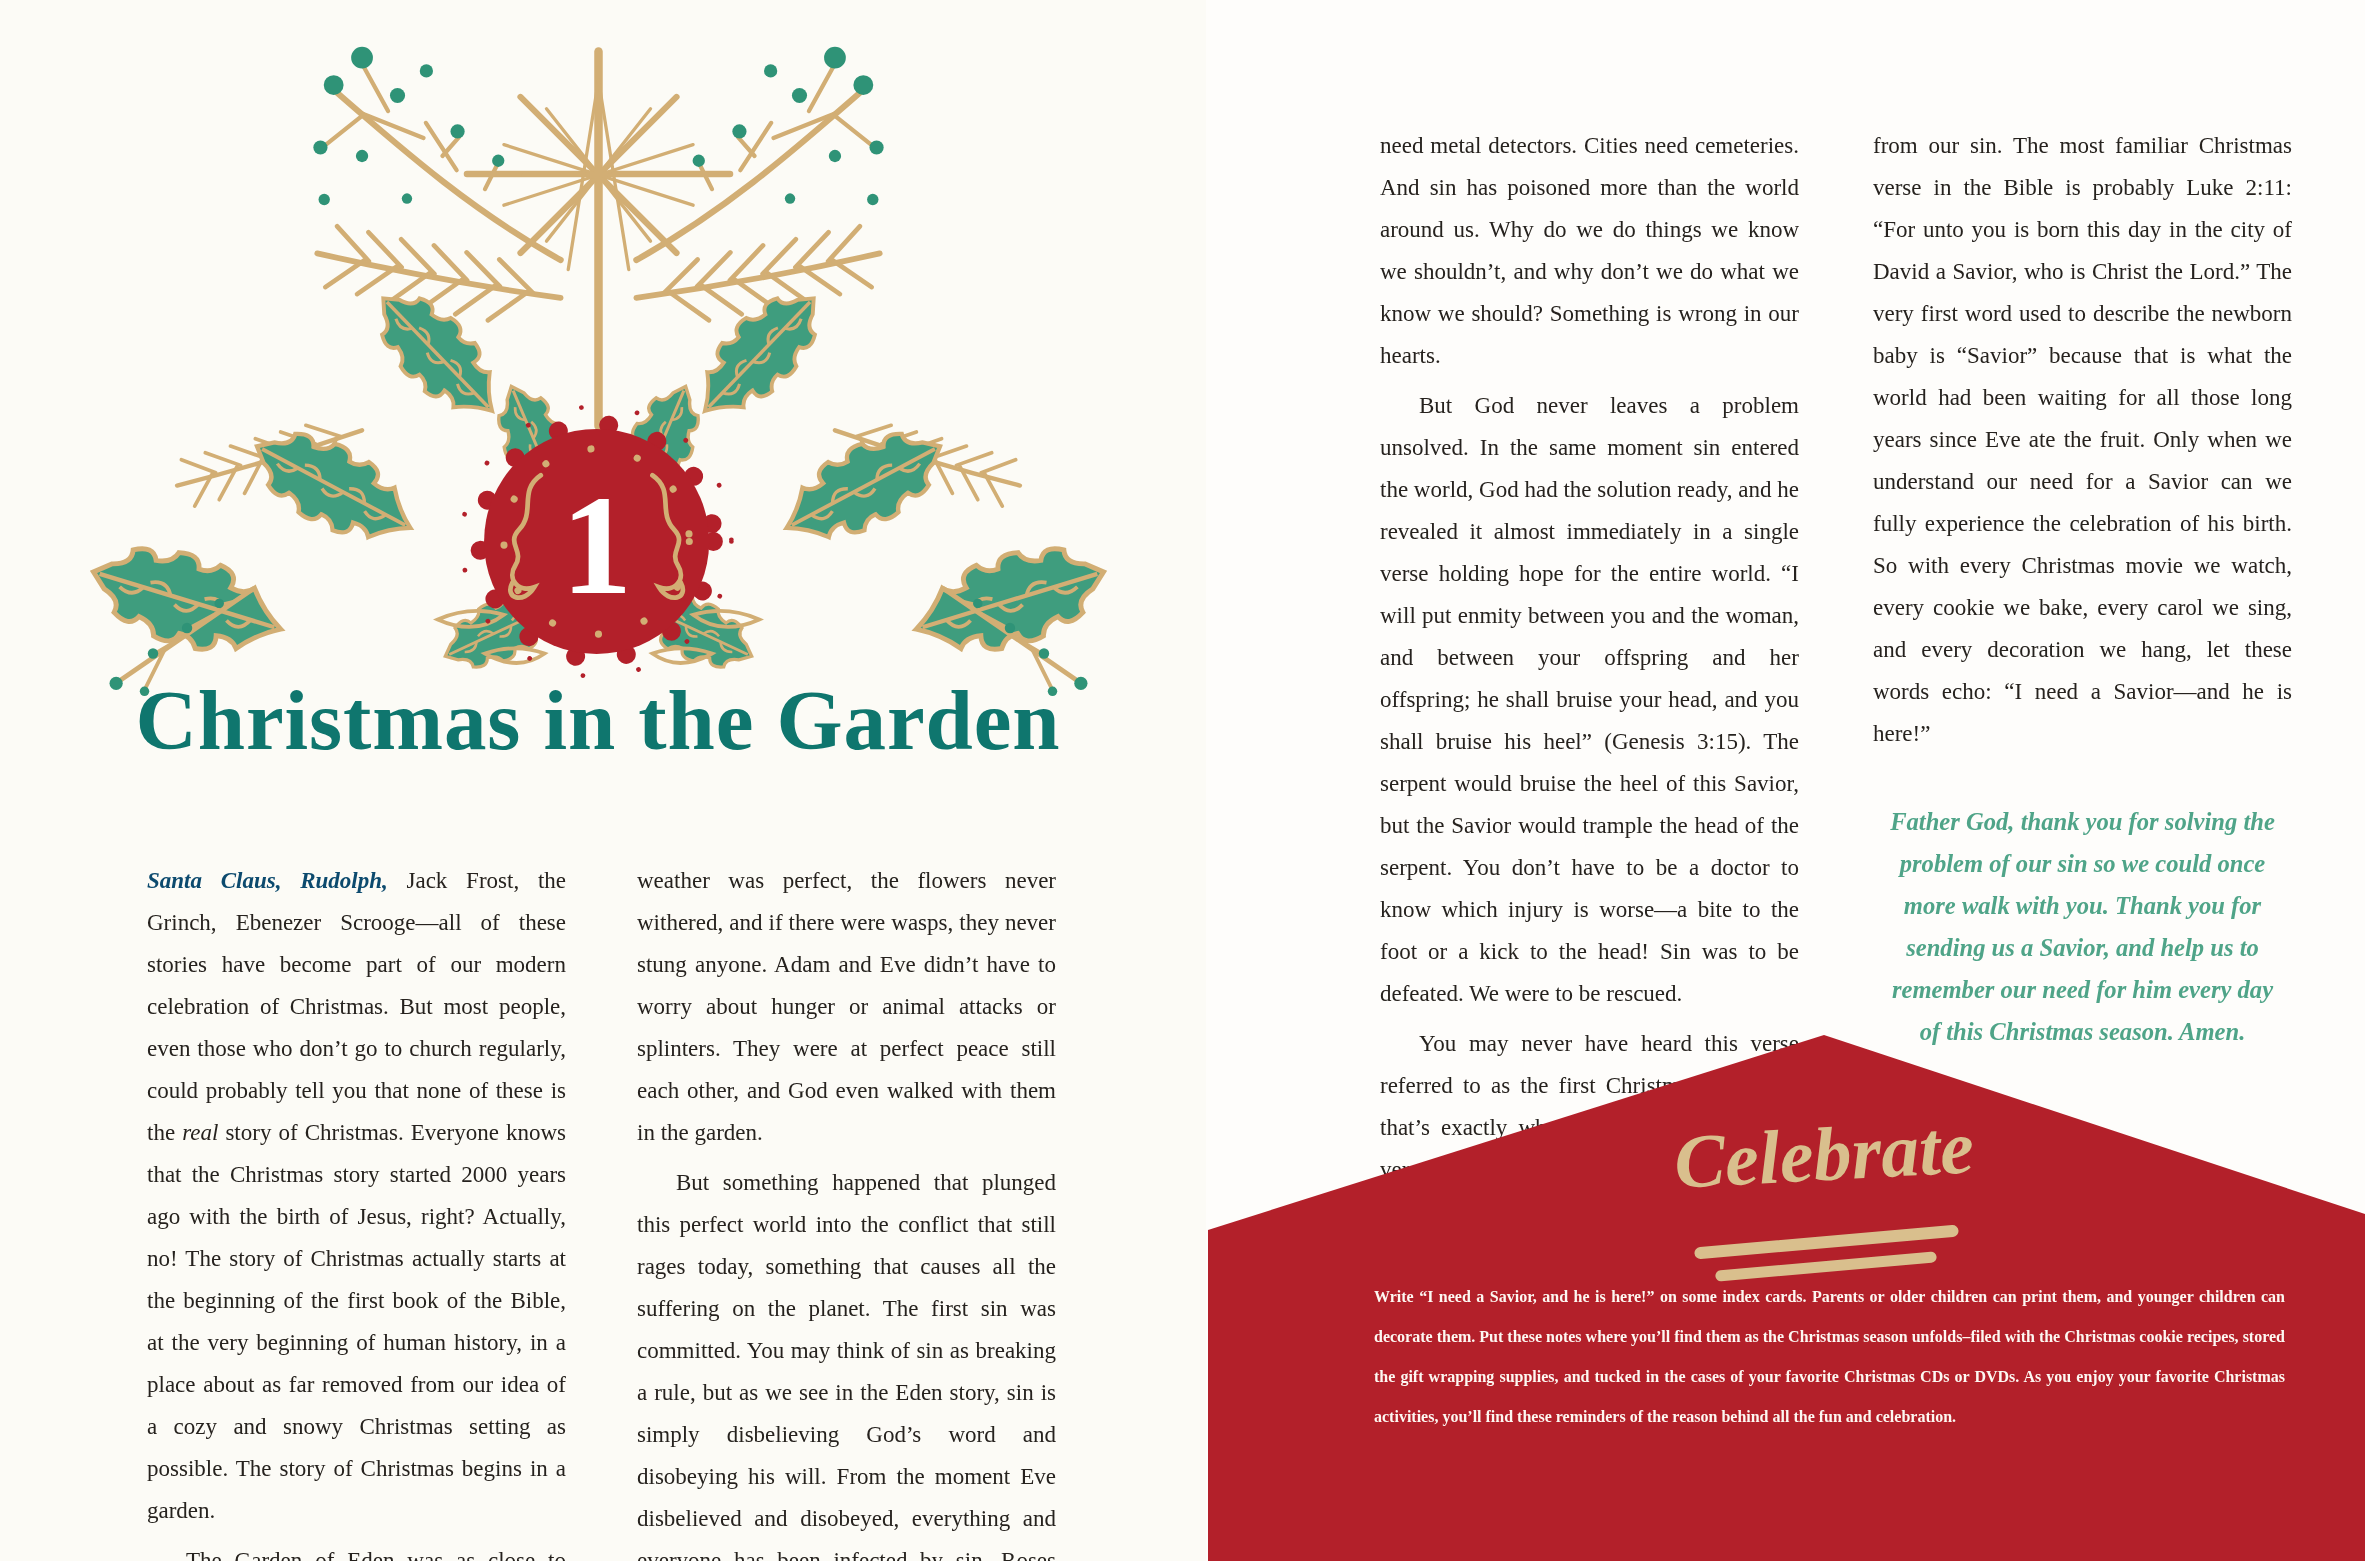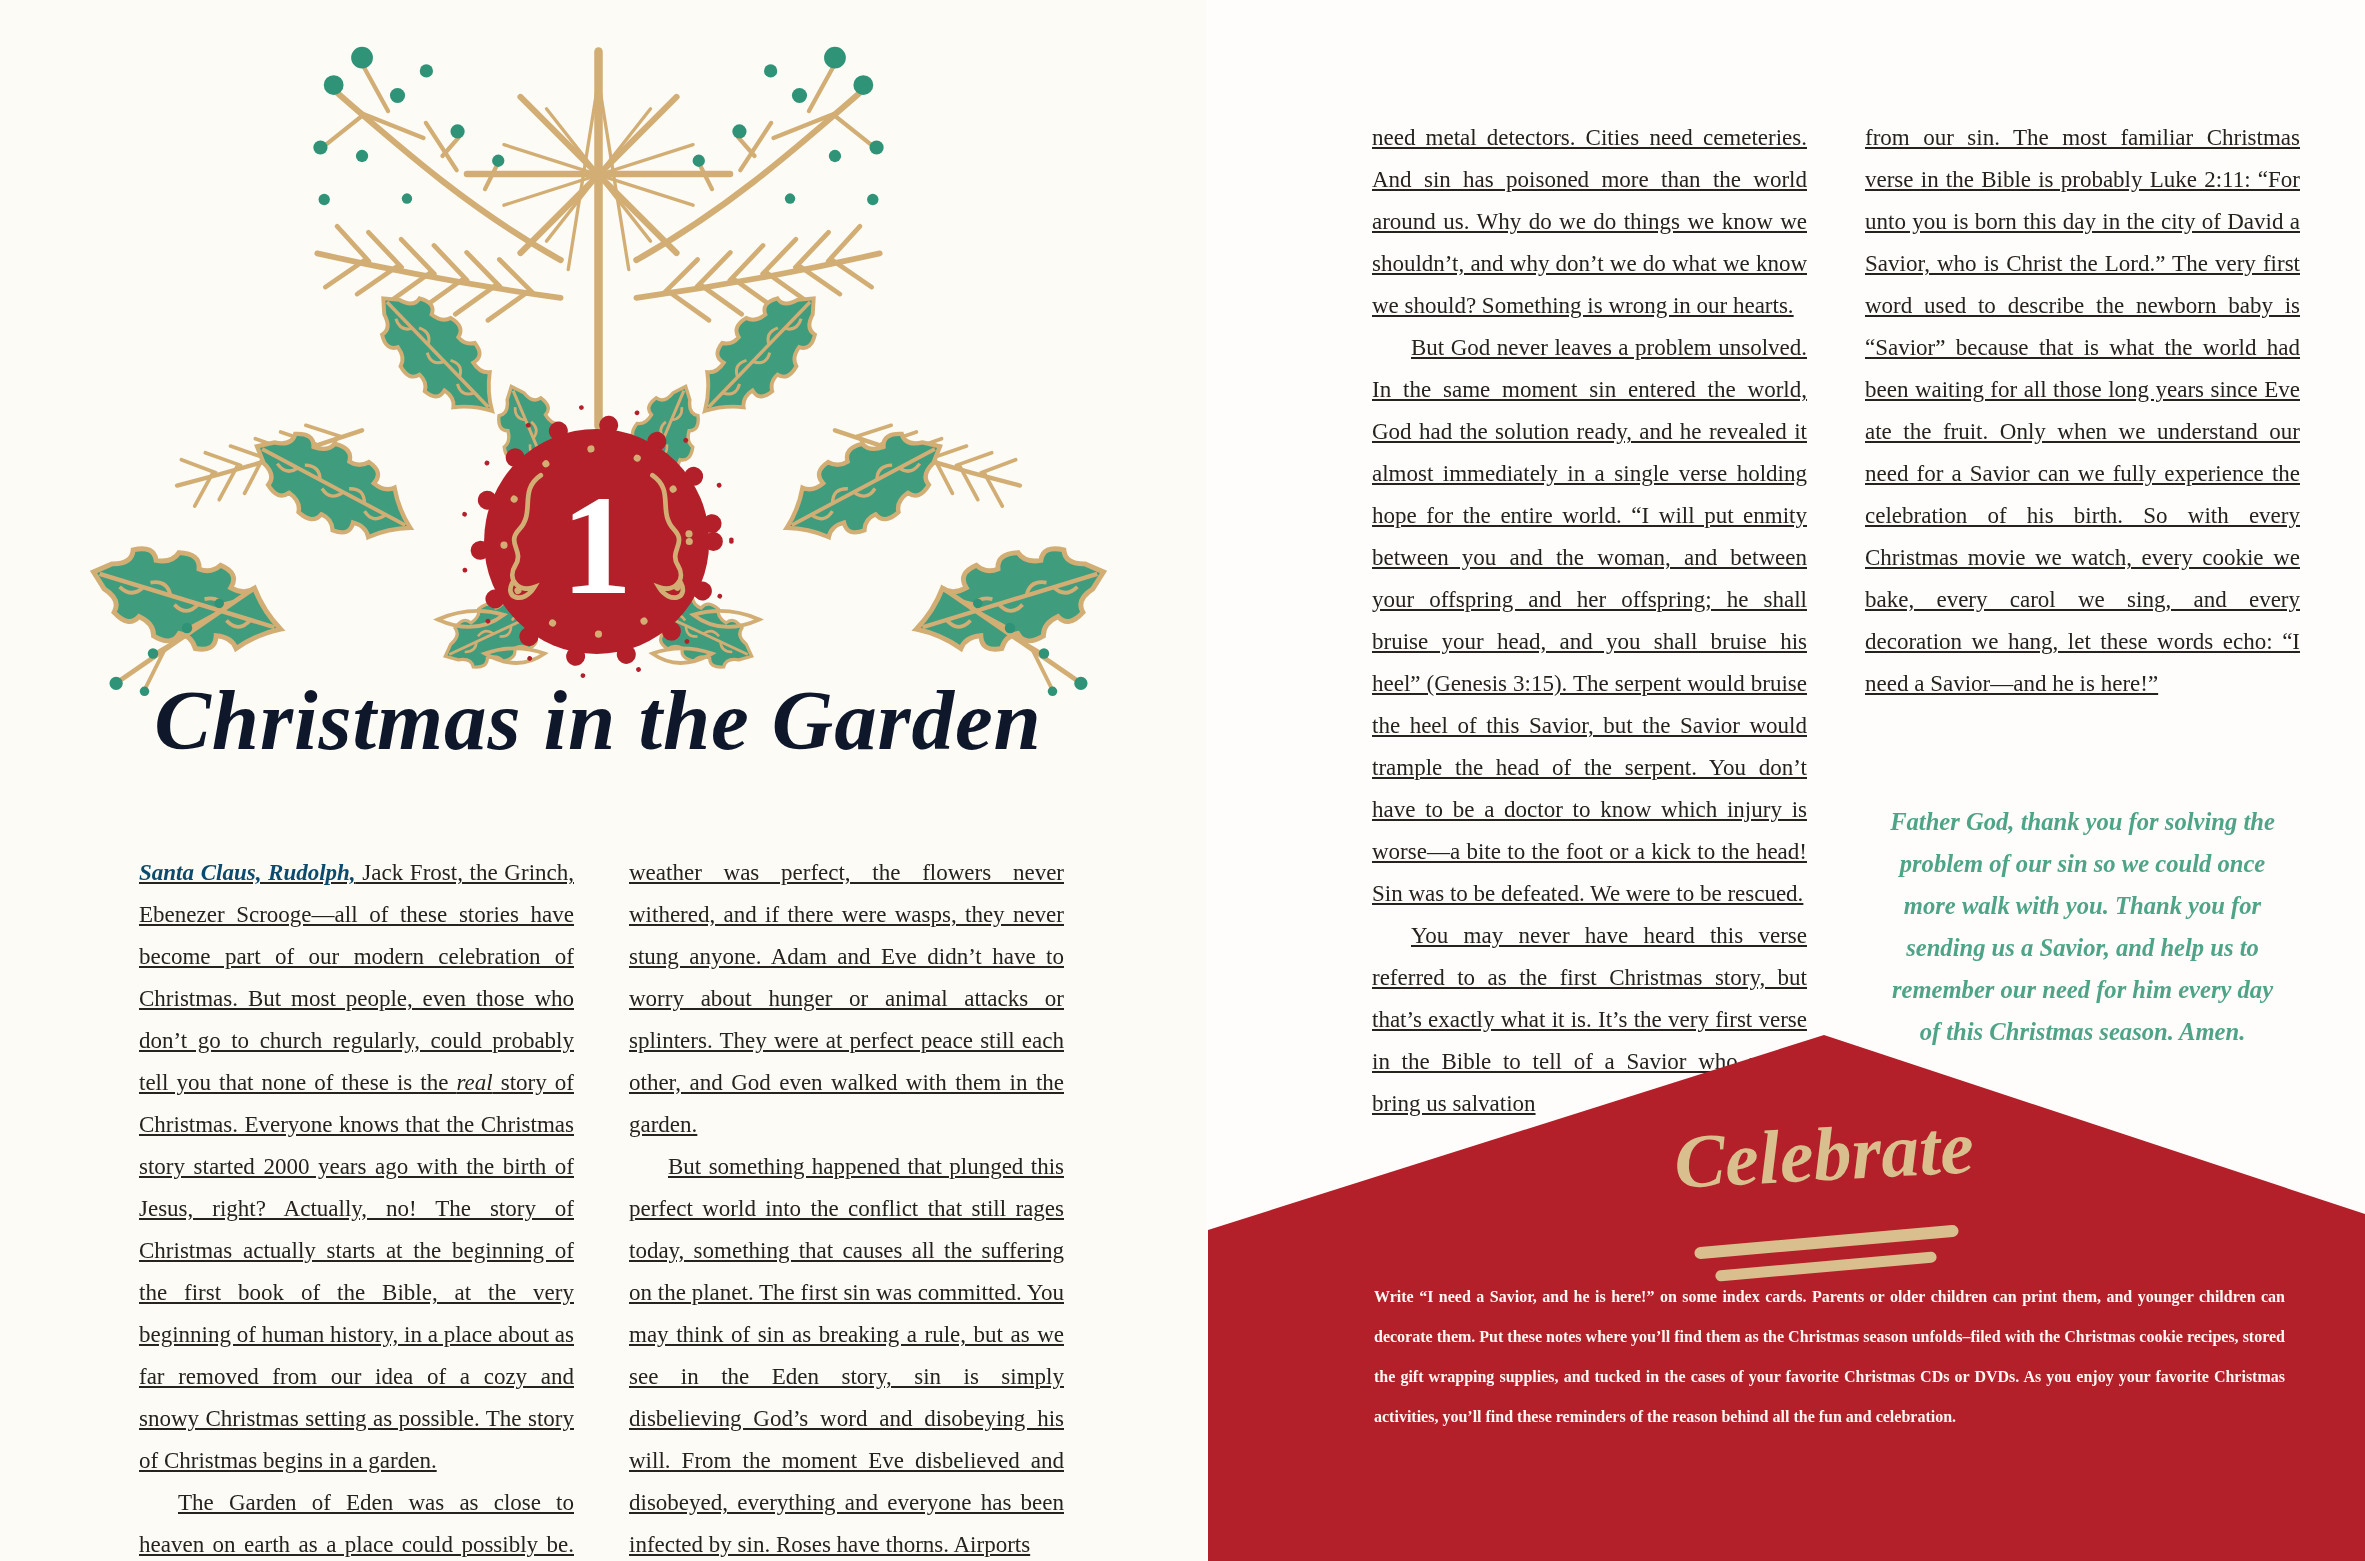--- a/index.html
+++ b/index.html
@@ -13,38 +13,38 @@
   .page-left{left:0;width:1206px;background:#fcfbf6;}
   .page-right{left:1206px;width:1206px;background:#fefdfb;}
 
   
   .spray-svg{position:absolute;left:31px;top:14px;width:1135px;height:686px;}
 
   
   .chapter-title{
     position:absolute;left:125px;top:661px;width:946px;height:123px;
     text-align:center;
-    font-style:italic;font-weight:bold;
+    font-weight:bold;
     font-size:85px;line-height:118px;
-    color:#0f172a;letter-spacing:0.9px;
+    color:#0f766e;letter-spacing:0.9px;
   }
   .scripture-ref{
     position:absolute;left:125px;top:799px;width:946px;
     text-align:center;font-weight:bold;
     font-size:22px;letter-spacing:12.8px;text-indent:12.8px;
     color:#cfa76c;
   }
 
   
   .col{
     position:absolute;width:435px;
     font-size:23px;line-height:42px;
     text-align:justify;color:#26221e;
   }
-  .col p{margin:0;text-decoration:underline;}
+  .col p{margin:8px;}
   .col p.indent{text-indent:39px;}
   .lead-in{font-weight:bold;font-style:italic;color:#0c4a6e;}
   .emph{font-style:italic;}
   .lcol1{left:139px;top:852px;}
   .lcol2{left:629px;top:852px;}
   .rcol1{left:1372px;top:117px;}
   .rcol2{left:1865px;top:117px;}
 
   
   .prayer{

